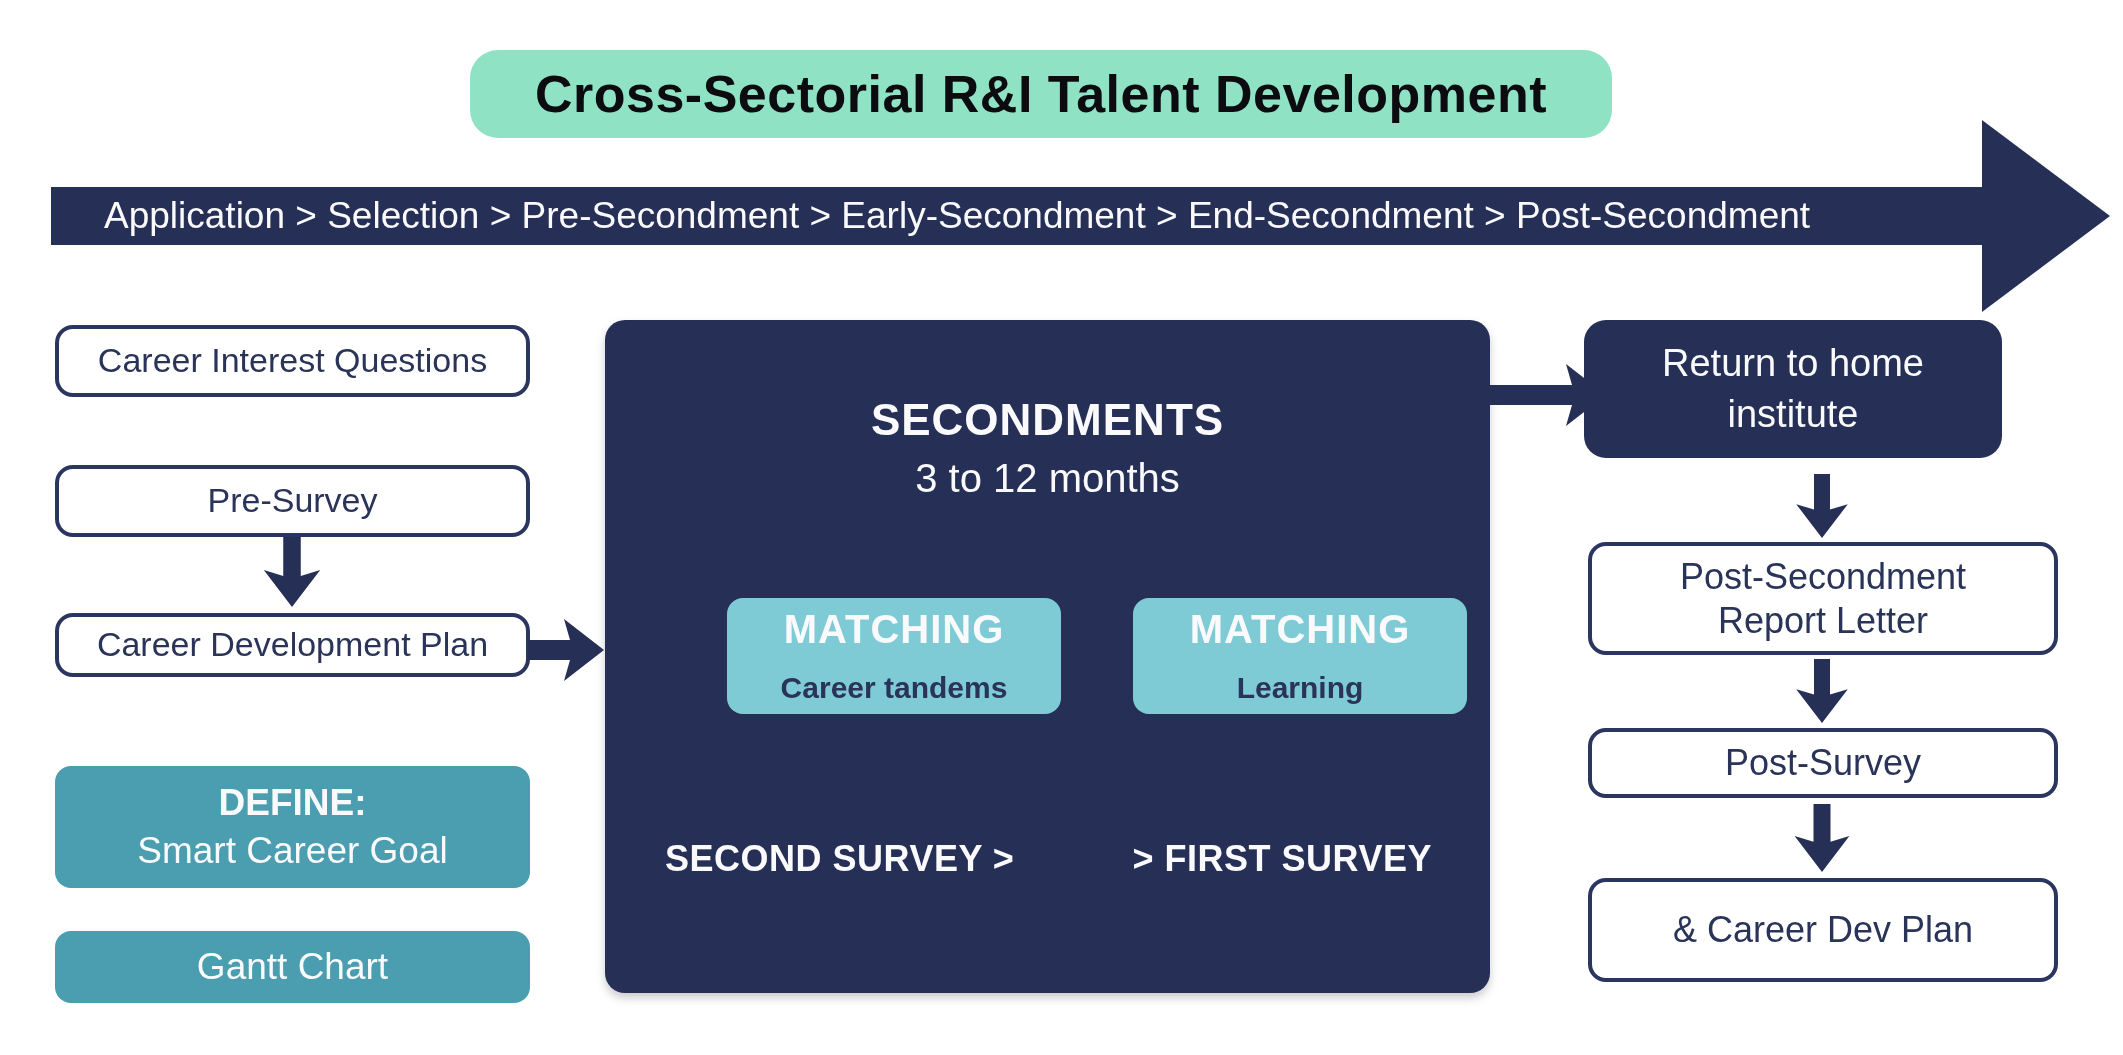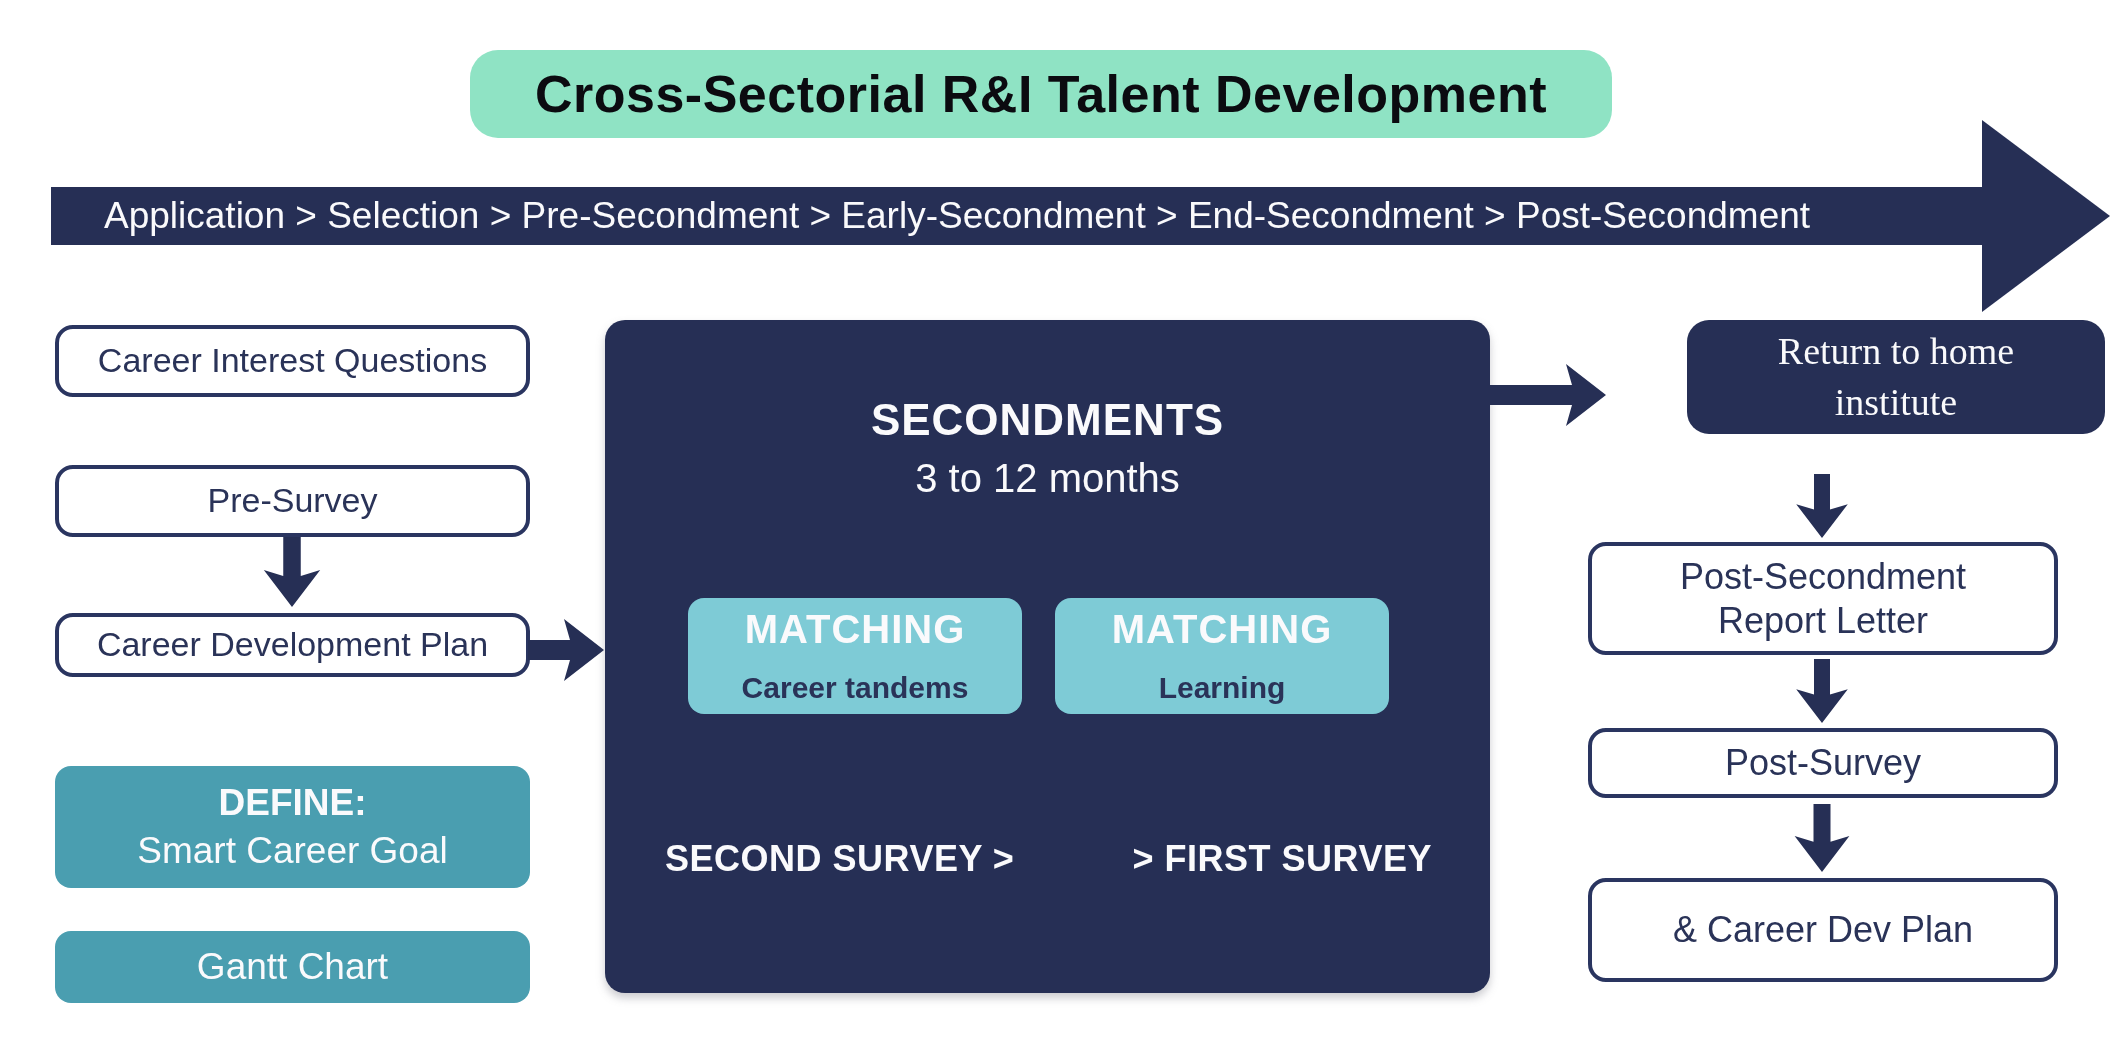--- a/index.html
+++ b/index.html
@@ -89,20 +89,21 @@
   .matching-row{
     position:absolute;left:83px;top:278px;
     display:flex;gap:33px;
   }
   .matching-box{
     width:334px;height:116px;
     background:var(--light-teal);
     border-radius:16px;
     display:flex;flex-direction:column;align-items:center;justify-content:center;
     gap:19px;
+    margin-left:39px;
   }
   .matching-title{font-size:40px;font-weight:bold;color:var(--white);letter-spacing:1px;}
   .matching-sub{font-size:30px;font-weight:bold;color:var(--text-navy);}
   .survey-row{
     position:absolute;left:60px;right:58px;top:518px;
     display:flex;justify-content:space-between;
     font-size:36px;font-weight:bold;letter-spacing:0.5px;
   }
   .arrow{color:var(--navy);display:block;}
   .bold{font-weight:bold;}
@@ -168,21 +169,21 @@
     <div class="survey-row">
       <span>SECOND SURVEY &gt;</span>
       <span>&gt; FIRST SURVEY</span>
     </div>
   </div>
 
   <svg class="abs arrow" style="left:1488px;top:364px;" width="118" height="62" viewBox="0 0 118 62">
     <path fill="currentColor" d="M118 31 L78 0 L84 21 L0 21 L0 41 L84 41 L78 62 Z"></path>
   </svg>
 
-  <div class="abs box-navy" style="left:1687px;top:320px;width:418px;height:114px;font-family:Liberation Serif, serif;">
+  <div class="abs box-navy" style="left:1584px;top:320px;width:418px;height:138px;">
     <span>Return to home</span>
     <span>institute</span>
   </div>
 
   <svg class="abs arrow" style="left:1793px;top:474px;" width="58" height="64" viewBox="0 0 58 72">
     <path fill="currentColor" d="M29 72 L0 34 L20 40 L20 0 L38 0 L38 40 L58 34 Z"></path>
   </svg>
 
   <div class="abs box-outline" style="left:1588px;top:542px;width:470px;height:113px;font-size:36px;">
     <span>Post-Secondment</span>

